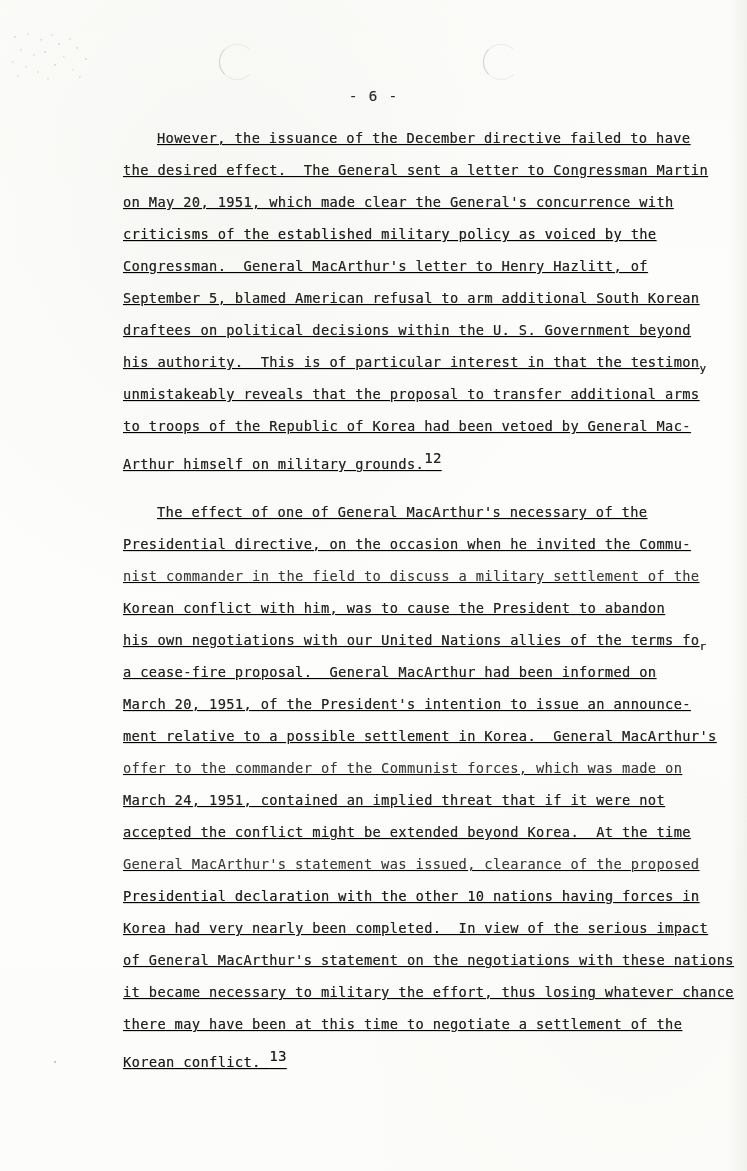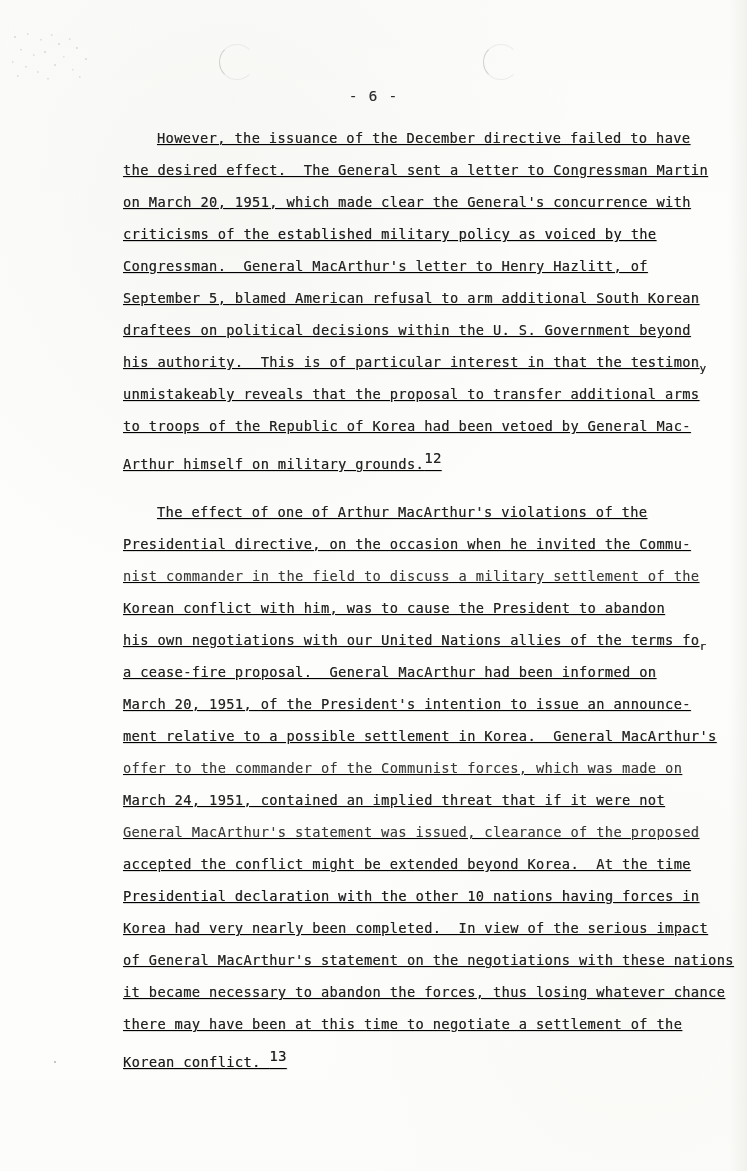--- a/index.html
+++ b/index.html
@@ -161,46 +161,46 @@
   <div class="stray-dot"></div>
 
   <div class="content">
 
     <div class="page-number">- 6 -</div>
 
     <div class="body-text">
       <div class="para">
           <div class="line indent"><span>However, the issuance of the December directive failed to have</span></div>
           <div class="line"><span>the desired effect.  The General sent a letter to Congressman Martin</span></div>
-          <div class="line"><span>on March 20, 1951, which made clear the General's concurrence with</span></div>
+          <div class="line"><span>on May 20, 1951, which made clear the General's concurrence with</span></div>
           <div class="line ink-dark"><span>criticisms of the established military policy as voiced by the</span></div>
           <div class="line"><span>Congressman.  General MacArthur's letter to Henry Hazlitt, of</span></div>
           <div class="line"><span>September 5, blamed American refusal to arm additional South Korean</span></div>
           <div class="line"><span>draftees on political decisions within the U. S. Government beyond</span></div>
           <div class="line"><span>his authority.  This is of particular interest in that the testimon</span><span class="dropped">y</span></div>
           <div class="line"><span>unmistakeably reveals that the proposal to transfer additional arms</span></div>
           <div class="line"><span>to troops of the Republic of Korea had been vetoed by General Mac-</span></div>
           <div class="line"><span>Arthur himself on military grounds.</span><span class="sup">12</span></div>
         </div>
       <div class="para">
-          <div class="line indent"><span>The effect of one of Arthur MacArthur's violations of the</span></div>
+          <div class="line indent"><span>The effect of one of General MacArthur's necessary of the</span></div>
           <div class="line"><span>Presidential directive, on the occasion when he invited the Commu-</span></div>
           <div class="line ink-light"><span>nist commander in the field to discuss a military settlement of the</span></div>
           <div class="line"><span>Korean conflict with him, was to cause the President to abandon</span></div>
           <div class="line"><span>his own negotiations with our United Nations allies of the terms fo</span><span class="dropped">r</span></div>
           <div class="line"><span>a cease-fire proposal.  General MacArthur had been informed on</span></div>
           <div class="line"><span>March 20, 1951, of the President's intention to issue an announce-</span></div>
           <div class="line"><span>ment relative to a possible settlement in Korea.  General MacArthur's</span></div>
           <div class="line ink-light"><span>offer to the commander of the Communist forces, which was made on</span></div>
           <div class="line"><span>March 24, 1951, contained an implied threat that if it were not</span></div>
+          <div class="line"><span>accepted the conflict might be extended beyond Korea.  At the time</span></div>
           <div class="line ink-light"><span>General MacArthur's statement was issued, clearance of the proposed</span></div>
-          <div class="line"><span>accepted the conflict might be extended beyond Korea.  At the time</span></div>
           <div class="line ink-dark"><span>Presidential declaration with the other 10 nations having forces in</span></div>
           <div class="line"><span>Korea had very nearly been completed.  In view of the serious impact</span></div>
           <div class="line"><span>of General MacArthur's statement on the negotiations with these nations</span></div>
-          <div class="line"><span>it became necessary to abandon the forces, thus losing whatever chance</span></div>
+          <div class="line"><span>it became necessary to military the effort, thus losing whatever chance</span></div>
           <div class="line"><span>there may have been at this time to negotiate a settlement of the</span></div>
           <div class="line ink-dark"><span>Korean conflict. </span><span class="sup">13</span></div>
         </div>
     </div>
 
   </div>
 </div>
 
 </body></html>

